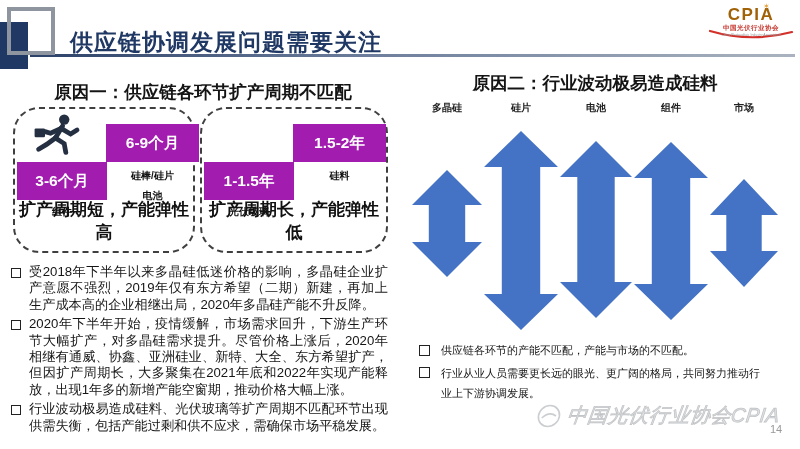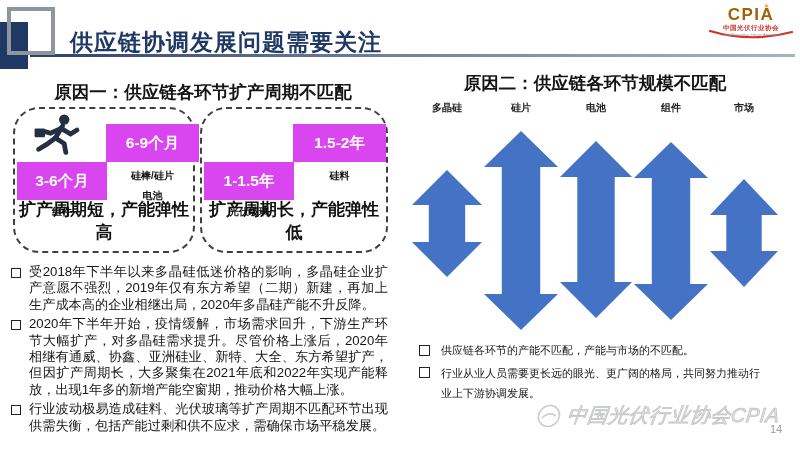--- a/index.html
+++ b/index.html
@@ -22,21 +22,21 @@
 
   
   .heading{position:absolute;margin:0;font-size:17.5px;font-weight:700;color:#141414;text-align:center;}
   .heading.left-h{left:8px;top:80px;width:390px;}
   .heading.right-h{left:410px;top:71px;width:370px;}
 
   
   .dashed-box{position:absolute;top:107px;height:146px;border:2px dashed #3f3f3f;border-radius:26px;box-sizing:border-box;}
   .box-a{left:13px;width:182px;}
   .box-b{left:200px;width:188px;}
-  .bar{position:absolute;height:38px;background:#d946ef;display:flex;align-items:center;justify-content:center;
+  .bar{position:absolute;height:38px;background:#a21caf;display:flex;align-items:center;justify-content:center;
        color:#fff;font-weight:700;font-size:15.5px;}
   .bar-l{left:2px;top:53px;width:90px;}
   .bar-r{left:91px;top:15px;width:93px;}
   .step-label{position:absolute;text-align:center;color:#111;font-size:10px;font-weight:600;line-height:20px;}
   .lbl-l{left:2px;top:93px;width:90px;}
   .lbl-r{left:91px;top:57px;width:93px;}
   .box-caption{position:absolute;left:0;right:0;bottom:7px;text-align:center;font-size:17px;font-weight:800;color:#111;}
   .runner{position:absolute;left:18px;top:4px;}
 
   
@@ -113,21 +113,21 @@
     </div>
 
     <ul class="bullets left-bullets" id="left-bullets">
         <li>受2018年下半年以来多晶硅低迷价格的影响，多晶硅企业扩产意愿不强烈，2019年仅有东方希望（二期）新建，再加上生产成本高的企业相继出局，2020年多晶硅产能不升反降。</li>
         <li>2020年下半年开始，疫情缓解，市场需求回升，下游生产环节大幅扩产，对多晶硅需求提升。尽管价格上涨后，2020年相继有通威、协鑫、亚洲硅业、新特、大全、东方希望扩产，但因扩产周期长，大多聚集在2021年底和2022年实现产能释放，出现1年多的新增产能空窗期，推动价格大幅上涨。</li>
         <li>行业波动极易造成硅料、光伏玻璃等扩产周期不匹配环节出现供需失衡，包括产能过剩和供不应求，需确保市场平稳发展。</li>
       </ul>
   </section>
 
   <section class="layer">
-    <h2 class="heading right-h">原因二：供应链各环节规模不匹配</h2>
+    <h2 class="heading right-h">原因二：行业波动极易造成硅料</h2>
     <div class="layer" id="arrow-layer">
         <div class="arrow-label" style="left: 402px;">多晶硅</div>
         <svg viewBox="0 0 70 107" style="position: absolute; left: 412px; top: 170px; width: 70px; height: 107px;">
           <polygon points="35,0 70,35 53.2,35 53.2,72 70,72 35,107 0,72 16.8,72 16.8,35 0,35" fill="#4472c4"></polygon>
         </svg>
         <div class="arrow-label" style="left: 476px;">硅片</div>
         <svg viewBox="0 0 74 199" style="position: absolute; left: 484px; top: 131px; width: 74px; height: 199px;">
           <polygon points="37,0 74,36 56.2,36 56.2,163 74,163 37,199 0,163 17.8,163 17.8,36 0,36" fill="#4472c4"></polygon>
         </svg>
         <div class="arrow-label" style="left: 551px;">电池</div>

